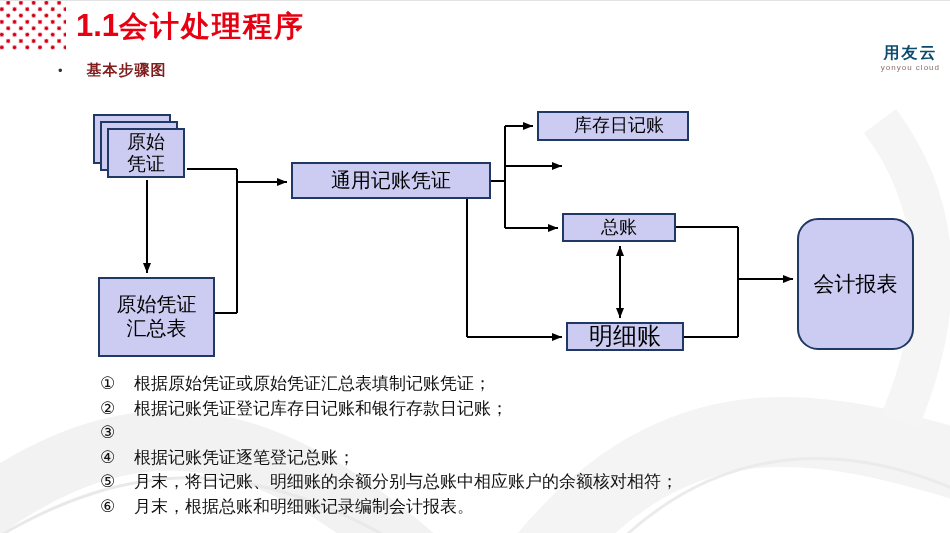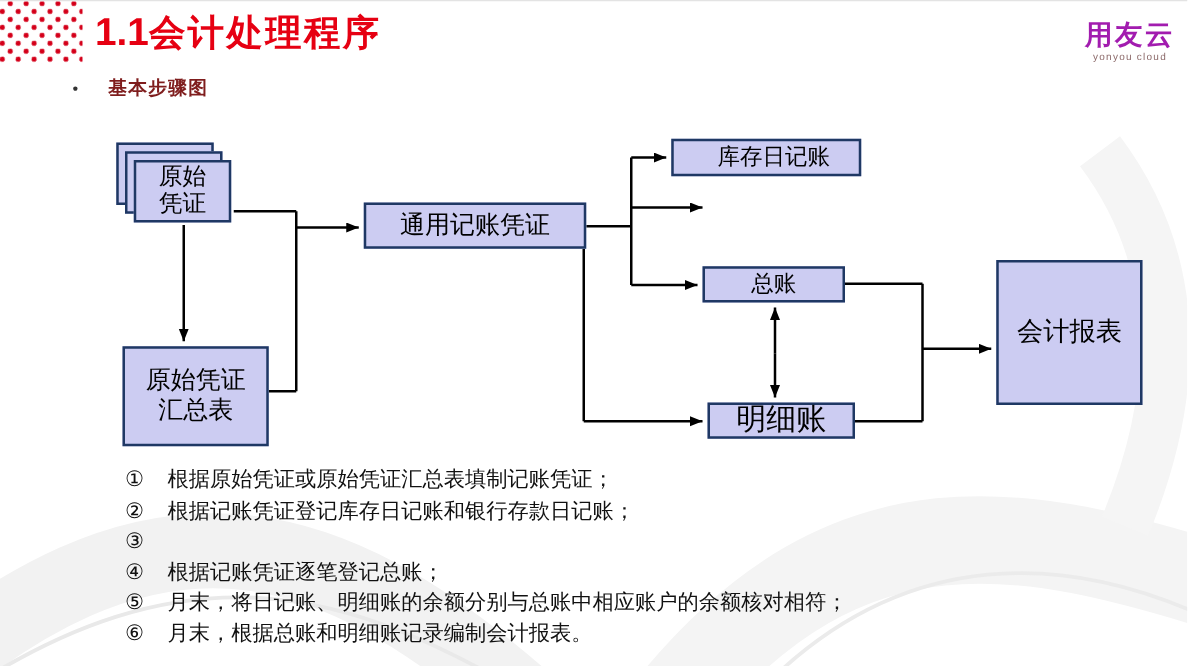--- a/index.html
+++ b/index.html
@@ -17,43 +17,43 @@
     background-image:radial-gradient(circle,#d4001a 1.8px,transparent 2.3px);
     background-size:9px 9px;transform:rotate(45deg);
   }
   
   .header{position:absolute;top:6px;left:76px;display:flex;align-items:baseline;gap:0;
     color:#e60012;font-weight:bold;z-index:3;}
   .section-number{font-size:31px;}
   .page-title{font-size:29px;letter-spacing:2px;}
   
   .logo{position:absolute;top:16px;right:10px;text-align:center;z-index:3;}
-  .logo-brand{font-size:22px;font-weight:bold;color:#a21caf;letter-spacing:2px;line-height:1;}
+  .logo-brand{font-size:16px;font-weight:bold;color:#0c4a6e;letter-spacing:2px;line-height:1;margin-top:28px;}
   .logo-sub{font-size:8px;color:#8c6a6a;letter-spacing:1px;margin-top:2px;}
   
   .subtitle{position:absolute;top:60px;left:58px;display:flex;align-items:center;gap:24px;z-index:3;}
   .bullet{font-size:13px;color:#333;}
   .subtitle-label{font-size:15px;font-weight:bold;color:#7f1d1d;letter-spacing:1px;}
   
   .node{
     position:absolute;background:#ccccf2;border:2px solid #1f3864;box-sizing:border-box;
     display:flex;align-items:center;justify-content:center;text-align:center;
     white-space:pre-line;color:#000;z-index:2;line-height:1.18;
   }
   .stack-layer{position:absolute;background:#ccccf2;border:2px solid #1f3864;box-sizing:border-box;z-index:1;}
   #stack-back{left:93px;top:113px;width:78px;height:50px;}
   #stack-mid{left:100px;top:120px;width:78px;height:50px;}
   #node-original{left:107px;top:127px;width:78px;height:50px;font-size:19px;}
   #node-summary{left:98px;top:276px;width:117px;height:80px;font-size:20px;}
-  #node-general-voucher{left:291px;top:161px;width:178px;height:37px;font-size:20px;}
+  #node-general-voucher{left:291px;top:161px;width:200px;height:37px;font-size:20px;}
   #node-inventory{left:537px;top:110px;width:152px;height:30px;font-size:18px;padding-left:12px;}
   #node-bank{left:566px;top:150px;width:155px;height:30px;font-size:18px;}
   #node-ledger{left:562px;top:212px;width:114px;height:29px;font-size:18px;}
   #node-detail{left:566px;top:321px;width:118px;height:29px;font-size:24px;}
-  #node-reports{left:797px;top:207px;width:117px;height:116px;font-size:21px;}
+  #node-reports{left:797px;top:217px;width:117px;height:132px;font-size:21px;border-radius:21px;}
   .arrows{position:absolute;left:0;top:0;z-index:1;}
   
   .steps{position:absolute;left:100px;top:371px;z-index:3;}
   .step-row{display:flex;gap:12px;font-size:17px;line-height:24.6px;color:#111;}
   .step-num{width:22px;flex:0 0 auto;}
 </style>
 </head>
 <body>
 
 <div class="slide">

